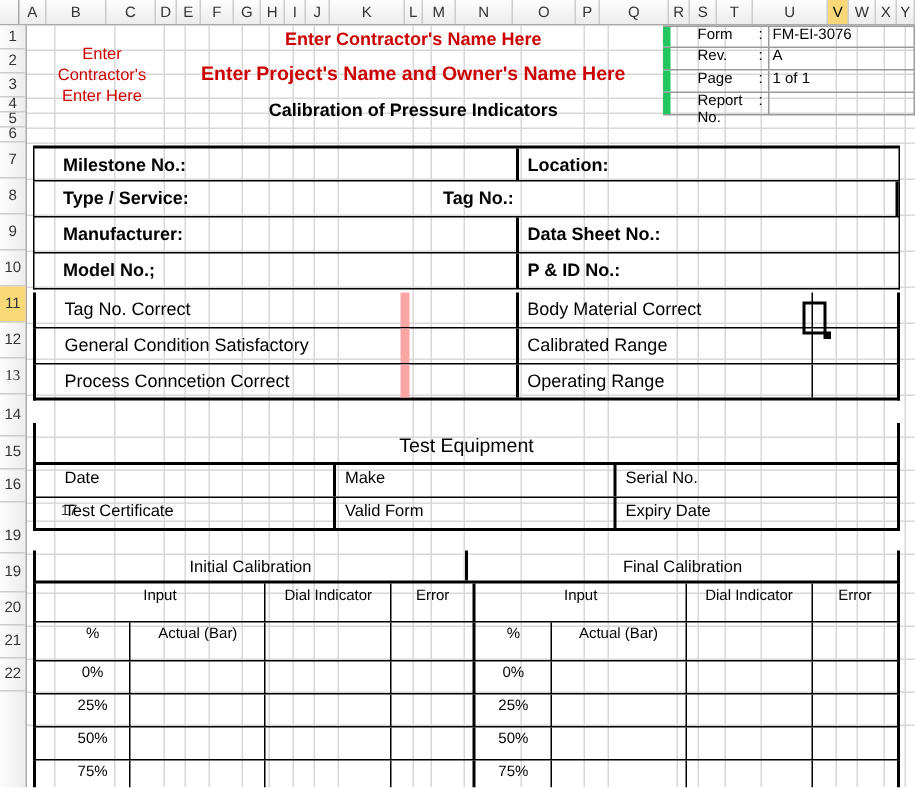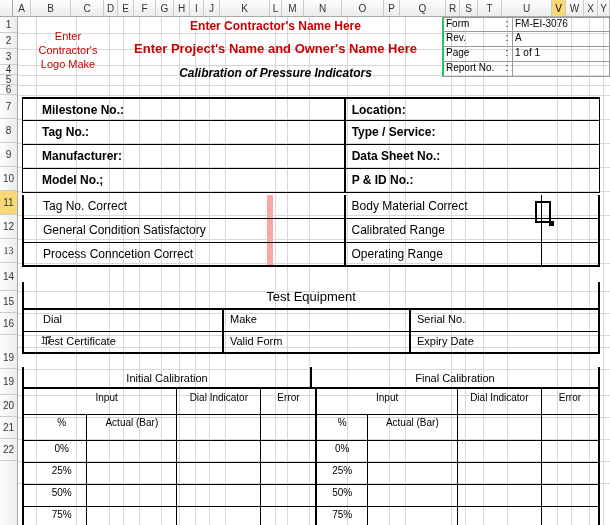--- a/index.html
+++ b/index.html
@@ -19,25 +19,25 @@
   
   .grid { position:absolute; inset:0; }
   .gcol { position:absolute; top:0; bottom:0; border-right:1px solid #d8d8d8; }
   .grow { position:absolute; left:0; right:0; border-bottom:1px solid #d8d8d8; }
   
   .hdr { position:absolute; top:0; left:0; right:0; height:69px; }
   .logo { position:absolute; left:10px; top:4px; width:80px; height:58px; color:#c00; text-align:center; font-size:11px; line-height:1.3; display:flex; align-items:center; justify-content:center; }
   .titles { position:absolute; left:88px; right:165px; top:0; height:69px; text-align:center; }
   .t1 { color:#c00; font-weight:bold; font-size:12px; margin-top:2px; }
   .t2 { color:#c00; font-weight:bold; font-size:13px; margin-top:8px; }
-  .t3 { color:#000; font-weight:bold; font-size:12px; margin-top:10px;font-style:italic; }
+  .t3 { color:#000; font-weight:bold; font-size:12px; margin-top:10px; }
   .meta { position:absolute; right:0; top:0; width:168px; height:69px; }
   .metarow { display:flex; height:15px; border-bottom:1px solid #999; font-size:10px; }
   .metarow:first-child { border-top:1px solid #999; }
-  .metalbl { width:60px; padding-left:2px; border-left:2px solid #22c55e; }
+  .metalbl { width:60px; padding-left:18px; border-left:5px solid #22c55e; }
   .metasep { width:10px; text-align:center; }
   .metaval { flex:1; padding-left:2px; border-left:1px solid #999; border-right:1px solid #999; }
   
   .form { position:absolute; left:4px; right:10px; }
   .frow { display:flex; border:1px solid #000; border-top:none;padding-left:13px; }
   .frow.first { border-top:2px solid #000; }
   .fcell { padding:4px 6px; font-size:12px; }
   .fcell.bold { font-weight:bold; }
   .form1 { top:80px; }
   .form1 .frow { height:24px; }
@@ -181,21 +181,21 @@
           <div class="grow" style="top: 330px;"></div>
           <div class="grow" style="top: 352px;"></div>
           <div class="grow" style="top: 378px;"></div>
           <div class="grow" style="top: 400px;"></div>
           <div class="grow" style="top: 422px;"></div>
           <div class="grow" style="top: 444px;"></div>
           <div class="grow" style="top: 466px;"></div>
         </div>
 
       <div class="hdr">
-        <div class="logo">Enter Contractor's Logo Make</div>
+        <div class="logo">Enter Contractor's Enter Here</div>
         <div class="titles">
           <div class="t1">Enter Contractor's Name Here</div>
           <div class="t2">Enter Project's Name and Owner's Name Here</div>
           <div class="t3">Calibration of Pressure Indicators</div>
         </div>
         <div class="meta" id="metabox">
             <div class="metarow">
               <div class="metalbl">Form</div>
               <div class="metasep">:</div>
               <div class="metaval">FM-EI-3076</div>
@@ -217,22 +217,22 @@
             </div>
           </div>
       </div>
 
       <div class="form form1" id="form1">
           <div class="frow first">
             <div class="fcell bold c1">Milestone No.:</div>
             <div class="fcell bold c2">Location:</div>
           </div>
           <div class="frow">
+            <div class="fcell bold c2">Type / Service:</div>
             <div class="fcell bold c1">Tag No.:</div>
-            <div class="fcell bold c2">Type / Service:</div>
           </div>
           <div class="frow">
             <div class="fcell bold c1">Manufacturer:</div>
             <div class="fcell bold c2">Data Sheet No.:</div>
           </div>
           <div class="frow">
             <div class="fcell bold c1">Model No.;</div>
             <div class="fcell bold c2">P &amp; ID No.:</div>
           </div>
         </div>
@@ -252,21 +252,21 @@
           <div class="frow" style="border-bottom: 2px solid rgb(0, 0, 0);">
             <div class="fcell c1">Process Conncetion Correct</div>
             <div class="fcell c1b"></div>
             <div class="fcell c2">Operating Range</div>
             <div class="fcell c2b"></div>
           </div>
         </div>
       <div class="teqhdr">Test Equipment</div>
       <div class="form form3" id="form3">
           <div class="frow">
-            <div class="c br bold">Dial</div>
+            <div class="c br bold">Date</div>
             <div class="c br bold">Make</div>
             <div class="c bold">Serial No.</div>
           </div>
           <div class="frow" style="border-bottom: 2px solid rgb(0, 0, 0);">
             <div class="c br bold">Test Certificate</div>
             <div class="c br bold">Valid Form</div>
             <div class="c bold">Expiry Date</div>
           </div>
         </div>
       <div class="calhdr">

